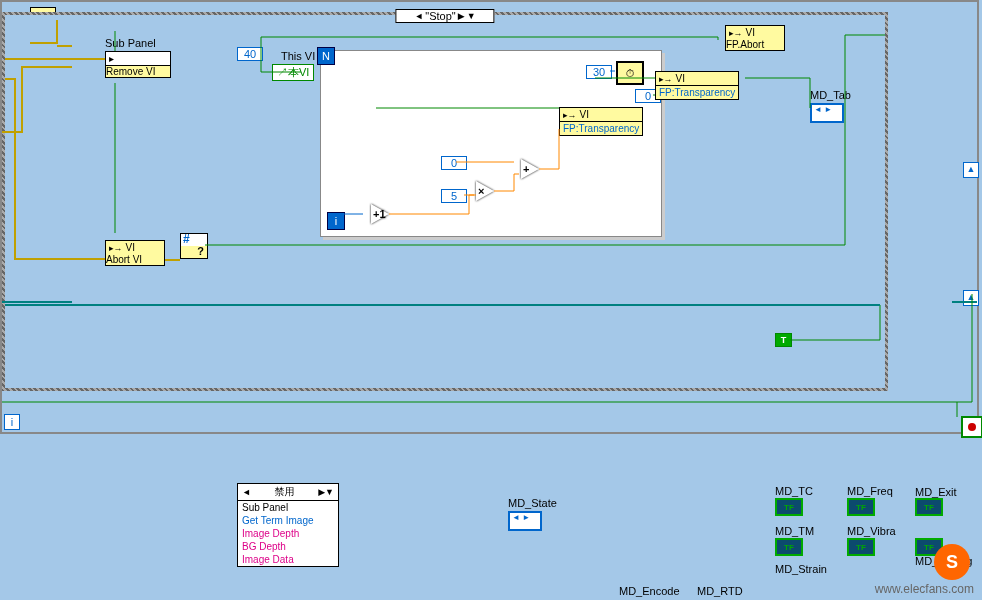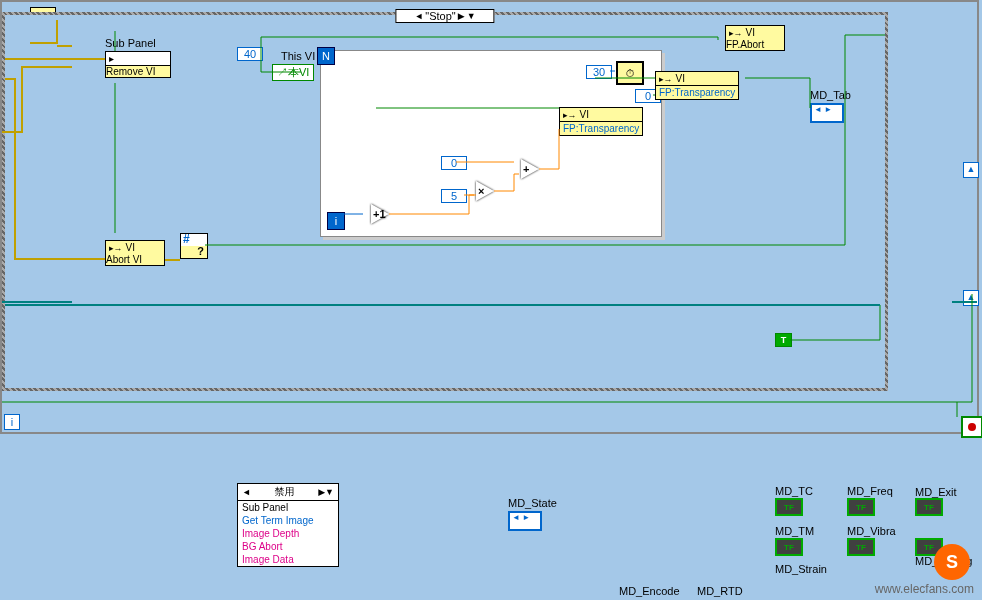--- a/index.html
+++ b/index.html
@@ -12,21 +12,21 @@
 .for-i{position:absolute;left:6px;bottom:6px;width:16px;height:16px;background:#0066cc;color:#fff;text-align:center;line-height:16px;border:1px solid #004}
 .const-int{display:inline-block;background:#fff;border:1px solid #0066cc;color:#0066cc;padding:0 4px;font-size:11px;min-width:16px;text-align:center}
 .prop-node{position:absolute;background:#fffaa0;border:1px solid #000;font-size:10px;min-width:80px}
 .prop-node .hdr{border-bottom:1px solid #000;padding:1px 3px;display:flex;align-items:center;gap:3px}
 .prop-node .row{padding:1px 3px;color:#0066cc;display:flex;align-items:center;gap:3px}
 .invoke-node{position:absolute;background:#fffaa0;border:1px solid #000;font-size:10px;min-width:64px}
 .invoke-node .hdr{padding:1px 3px;display:flex;align-items:center;gap:3px}
 .lbl{position:absolute;font-size:11px;color:#000}
 .tri-op{position:absolute;width:0;height:0;border-top:10px solid transparent;border-bottom:10px solid transparent;border-left:18px solid #fff;filter:drop-shadow(0 0 1px #000)}
 .tri-inner{position:absolute;left:-16px;top:-6px;font-size:11px;font-weight:bold}
-.term-ind{position:absolute;width:24px;height:14px;background:#404040;border:2px solid #0a0;display:flex;align-items:center;justify-content:center;font-size:8px;color:#0a0;font-weight:bold}
+.term-ind{position:absolute;width:24px;height:14px;background:#0c4a6e;border:2px solid #0a0;display:flex;align-items:center;justify-content:center;font-size:8px;color:#0a0;font-weight:bold}
 .term-cluster{position:absolute;background:#fff;border:1px solid #000;font-size:10px;min-width:100px}
 .term-cluster .hdr{background:#fff;border-bottom:1px solid #000;padding:1px 4px;display:flex;align-items:center;justify-content:space-between}
 .term-cluster .row{padding:1px 4px;color:#0066cc}
 .term-cluster .row.pink{color:#d08}
 .tab-term{position:absolute;width:30px;height:16px;background:#fff;border:2px solid #0066cc}
 .tab-term::before{content:'◄ ►';position:absolute;top:0;left:2px;font-size:8px;color:#0066cc}
 .timer-icon{position:absolute;width:24px;height:20px;background:#fffaa0;border:2px solid #000;display:flex;align-items:center;justify-content:center}
 .unbundle{position:absolute;left:28px;top:5px;width:24px;height:24px;background:#fffaa0;border:1px solid #000}
 .subvi{position:absolute;width:28px;height:24px;background:#fffaa0;border:2px solid #000}
 .this-vi{position:absolute;background:#fff;border:1px solid #080;color:#080;padding:0 4px;font-size:11px}
@@ -163,21 +163,21 @@
 
 <div class="term-cluster" style="left:237px;top:483px">
   <div class="hdr">
     <span style="font-size:9px">◄</span>
     <span>禁用</span>
     <span style="font-size:9px">▶▼</span>
   </div>
   <div class="row" style="color:#000">Sub Panel</div>
   <div class="row">Get Term Image</div>
   <div class="row pink">Image Depth</div>
-  <div class="row pink">BG Abort</div>
+  <div class="row pink">BG Depth</div>
   <div class="row pink">Image Data</div>
 </div>
 
 <div class="lbl" style="left:508px;top:497px">MD_State</div>
 <div class="tab-term" style="left:508px;top:511px"></div>
 
 <div class="lbl" style="left:775px;top:485px">MD_TC</div>
 <div class="term-ind" style="left:775px;top:498px">TF</div>
 <div class="lbl" style="left:847px;top:485px">MD_Freq</div>
 <div class="term-ind" style="left:847px;top:498px">TF</div>

